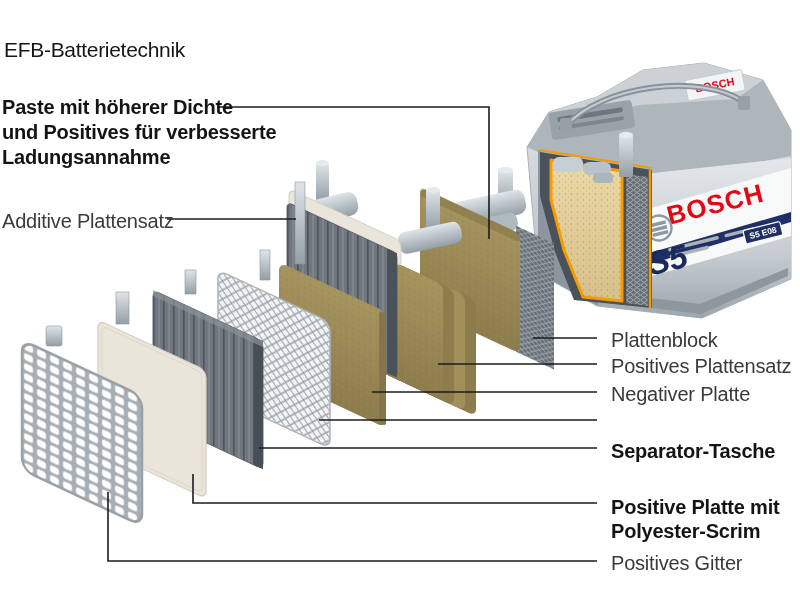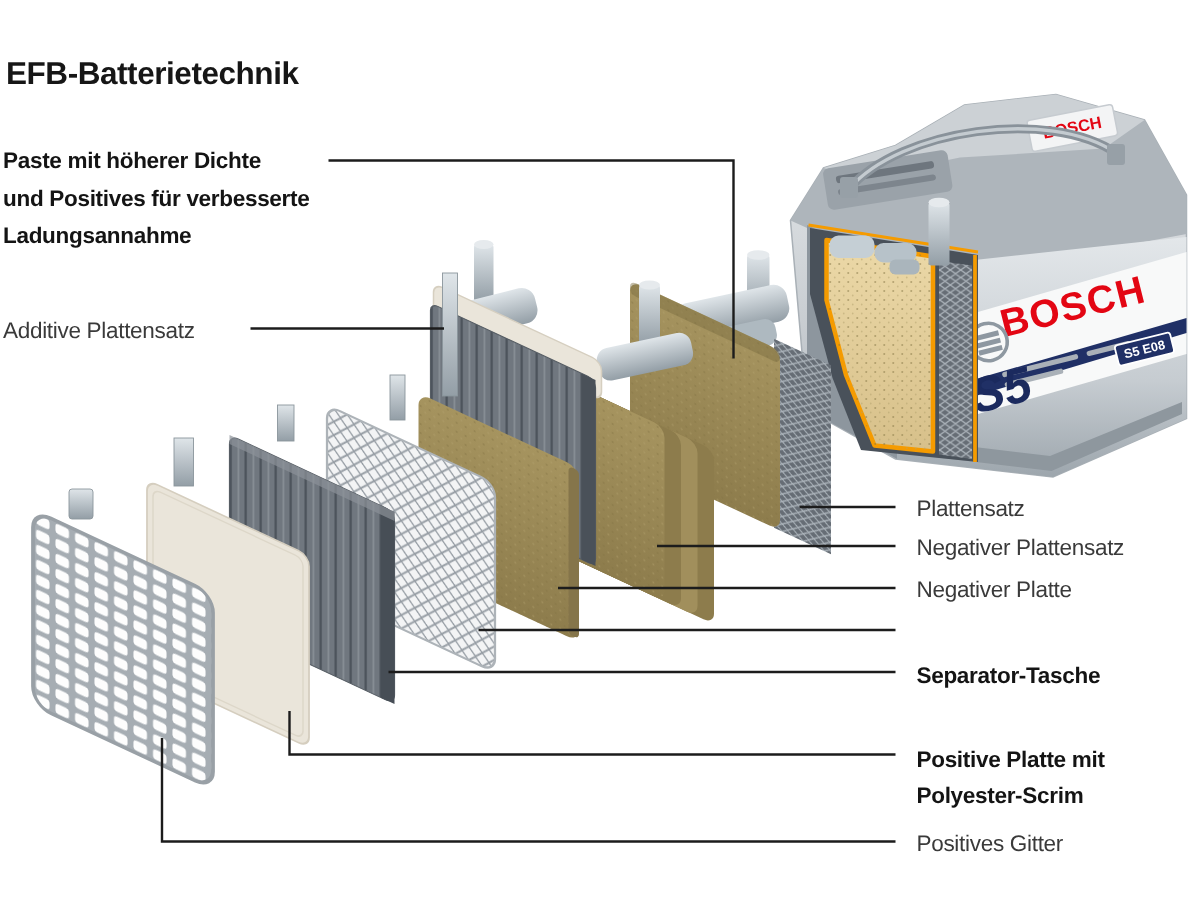--- a/index.html
+++ b/index.html
@@ -1,24 +1,24 @@
 <!DOCTYPE html>
 <html><head>
 <meta charset="utf-8">
 <style>
   html,body{margin:0;padding:0;background:#ffffff;}
   #stage{
     position:relative;width:800px;height:600px;background:#ffffff;overflow:hidden;
     font-family:"Liberation Sans","DejaVu Sans",sans-serif;color:#3a3a3a;
   }
   .title{
-    position:absolute;left:4px;top:38px;font-size:21px;font-weight:bold;
+    position:absolute;left:4px;top:38px;font-size:21px;font-weight:normal;
     letter-spacing:-0.3px;color:#161616;white-space:nowrap;
   }
-  .lbl{position:absolute;font-size:15px;letter-spacing:-0.2px;white-space:nowrap;color:#3a3a3a;line-height:24px;}
+  .lbl{position:absolute;font-size:20px;letter-spacing:-0.2px;white-space:nowrap;color:#3a3a3a;line-height:24px;}
   .lbl.bold{font-weight:bold;color:#141414;}
   .lbl div{white-space:nowrap;}
   #diagram{position:absolute;left:0;top:0;}
 </style>
 </head>
 <body>
 
 <div id="stage">
 
   <svg id="diagram" width="800" height="600" viewBox="0 0 800 600">
@@ -241,23 +241,23 @@
   <div class="title">EFB-Batterietechnik</div>
 
   <div class="lbl bold" style="left:2px;top:95px;line-height:25px;">
     <div>Paste mit höherer Dichte</div>
     <div>und Positives für verbesserte</div>
     <div>Ladungsannahme</div>
   </div>
 
   <div class="lbl" style="left:2px;top:209px;">Additive Plattensatz</div>
 
-  <div class="lbl" style="left:611px;top:328px;">Plattensatz</div>
-
-  <div class="lbl" style="left:611px;top:354px;">Negativer Plattensatz</div>
+  <div class="lbl" style="left:611px;top:328px;">Plattenblock</div>
+
+  <div class="lbl" style="left:611px;top:354px;">Positives Plattensatz</div>
 
   <div class="lbl" style="left:611px;top:382px;">Negativer Platte</div>
 
 
   <div class="lbl bold" style="left:611px;top:439px;">
     <div>Separator-Tasche</div>
   </div>
 
   <div class="lbl bold" style="left:611px;top:495px;">
     <div>Positive Platte mit</div>

